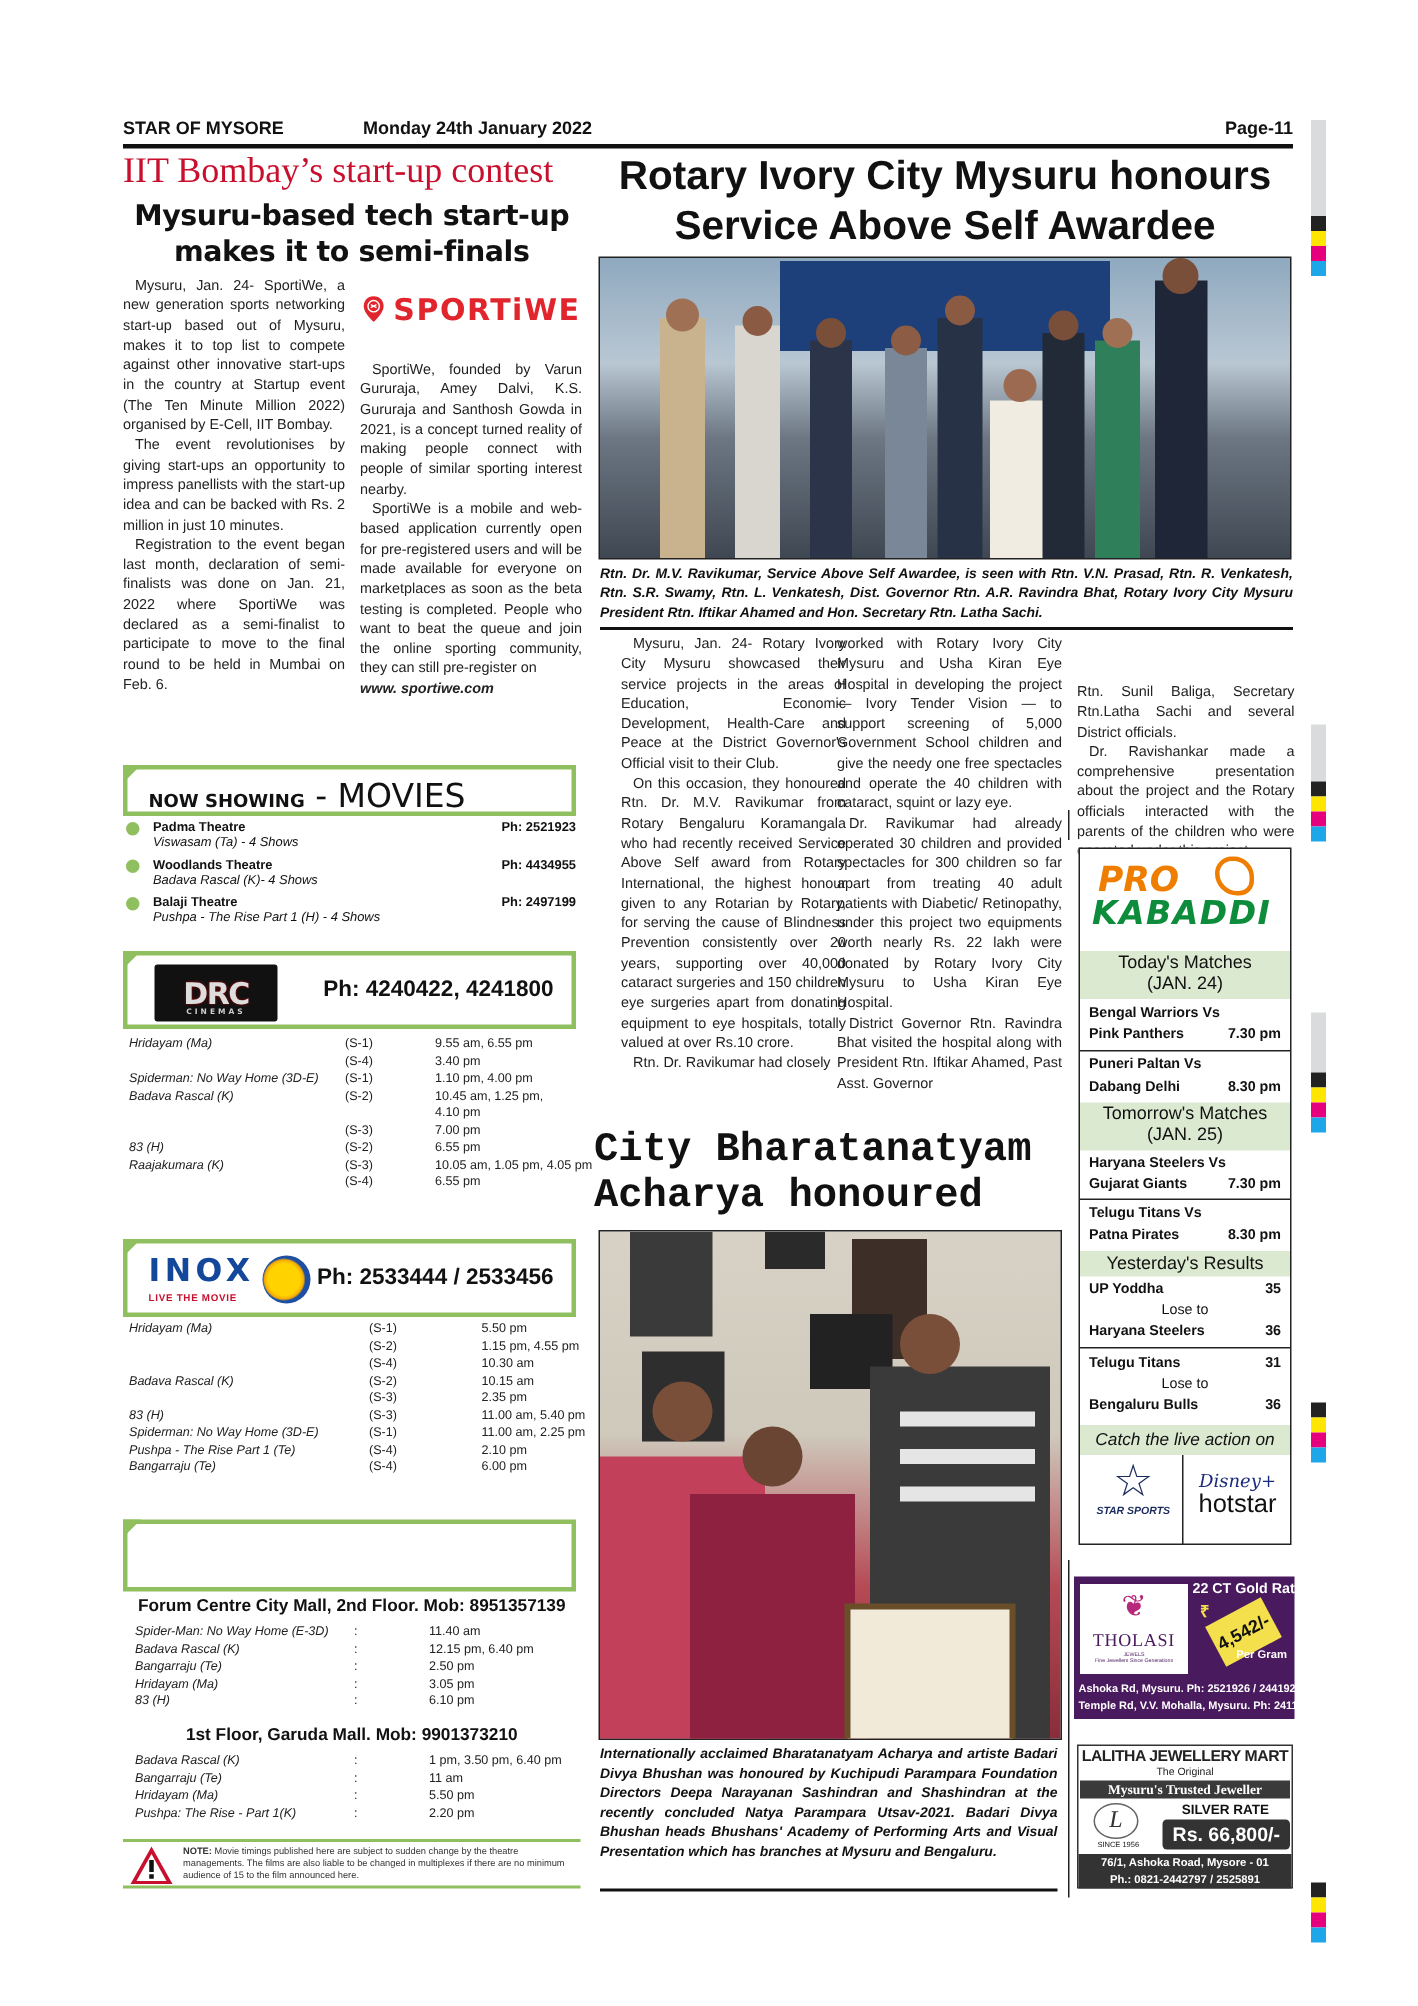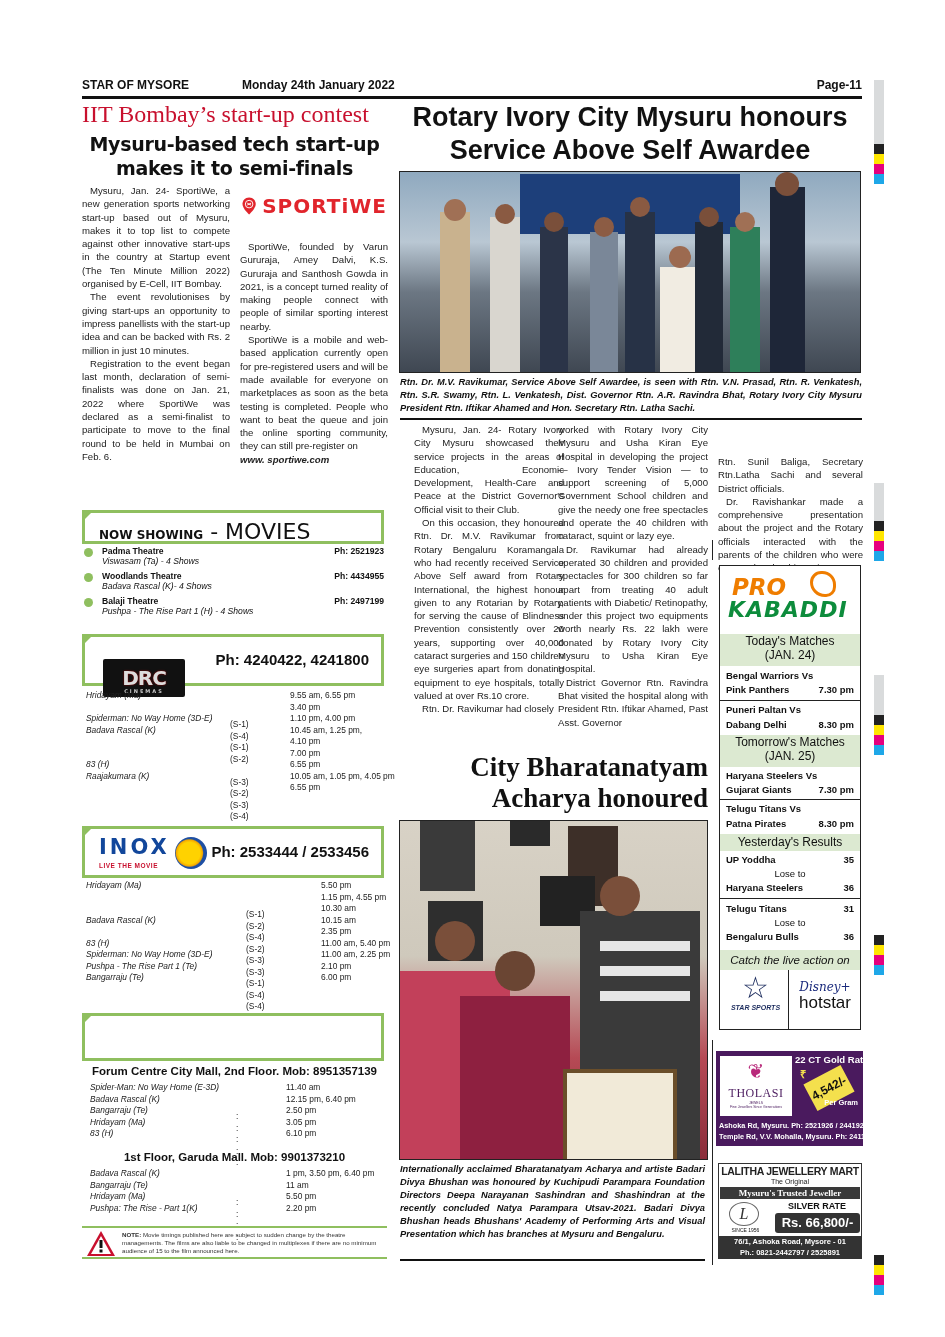--- a/index.html
+++ b/index.html
@@ -43,57 +43,57 @@
   .theatre { position: relative; height: 25px; padding-left: 20px; }
   .theatre .dot { position: absolute; left: 2px; top: 2px; width: 9px; height: 9px; border-radius: 50%; background: #8fbf5f; }
   .theatre .tname { font-weight: bold; }
   .theatre .tfilm { font-style: italic; }
   .theatre .tph { position: absolute; right: 0; top: 0; font-weight: bold; }
 
   .cinema-box { left: 82px; width: 302px; height: 52px; }
   .drc-box { top: 634px; }
   .inox-box { top: 826px; }
   .pvr-box { top: 1013px; height: 48px; }
-  .drc-logo { position: absolute; left: 18px; top: 6px; width: 82px; height: 38px; background: #111; border-radius: 2px; display: flex; align-items: center; justify-content: center; color: #ddd; font-weight: 900; font-size: 20px; font-family: "DejaVu Sans", sans-serif; letter-spacing: -1px; text-shadow: 0 0 2px #a00; margin-top: 16px; }
+  .drc-logo { position: absolute; left: 18px; top: 6px; width: 82px; height: 38px; background: #111; border-radius: 2px; display: flex; align-items: center; justify-content: center; color: #ddd; font-weight: 900; font-size: 20px; font-family: "DejaVu Sans", sans-serif; letter-spacing: -1px; text-shadow: 0 0 2px #a00; }
   .drc-logo .sub { position: absolute; bottom: 3px; font-size: 5px; letter-spacing: 2px; color: #ccc; text-shadow: none; }
   .box-phone { position: absolute; right: 12px; top: 14px; font-weight: bold; font-size: 15px; }
   .inox-logo { position: absolute; left: 14px; top: 6px; width: 108px; height: 38px; }
   .inox-logo .word { position: absolute; left: 0; top: 0; color: #12479b; font-weight: 900; font-size: 21px; letter-spacing: 3px; font-family: "DejaVu Sans", sans-serif; }
   .inox-logo .tag { position: absolute; left: 0; top: 27px; color: #c8102e; font-weight: bold; font-size: 6.5px; letter-spacing: 0.5px; }
   .inox-logo .sun { position: absolute; left: 76px; top: 2px; width: 32px; height: 32px; border-radius: 50%; background: radial-gradient(circle at 45% 50%, #ffd200 0 45%, #f5a800 55%, #1e4fa3 60%); }
   .pvr-logo { position: absolute; left: 17px; top: 5px; width: 162px; height: 34px; background: #231f20; display: flex; align-items: center; }
   .pvr-logo .pvr { color: #f5c400; font-size: 26px; margin-left: 8px; letter-spacing: -1px; font-family: "DejaVu Sans", sans-serif; }
   .pvr-logo .bar { width: 2px; height: 22px; background: #f5c400; margin: 0 8px; }
   .pvr-logo .cin { color: #f5c400; font-weight: bold; font-size: 10px; letter-spacing: 2px; }
 
   .sched { left: 86px; width: 300px; font-size: 8.4px; line-height: 11.5px; color: #222; }
   .sched .row { position: relative; height: 11.5px; }
   .sched .film { position: absolute; left: 0; font-style: italic; white-space: nowrap; }
-  .sched .scr { position: absolute; white-space: nowrap; margin-top: 29px; }
+  .sched .scr { position: absolute; white-space: nowrap; }
   .sched .tm { position: absolute; white-space: nowrap; margin-left: 32px; }
   .drc-sched .scr { left: 144px; } .drc-sched .tm { left: 172px; }
   .inox-sched .scr { left: 160px; } .inox-sched .tm { left: 203px; }
   .pvr-sched .scr { left: 146px; } .pvr-sched .tm { left: 164px; }
   .pvr-loc { left: 82px; width: 305px; text-align: center; font-weight: bold; font-size: 11.5px; }
   .note-box { left: 82px; top: 1226px; width: 305px; height: 33px; border-top: 2px solid #8fbf5f; border-bottom: 2px solid #8fbf5f; }
   .note-box .warn { position: absolute; left: 4px; top: 2px; width: 30px; height: 27px; }
   .note-box .txt { position: absolute; left: 40px; top: 3px; width: 262px; font-size: 6.2px; line-height: 8px; color: #333; }
 
   
   .rotary-head { left: 396px; top: 101px; width: 468px; text-align: center; font-weight: bold; font-size: 27px; line-height: 33px; }
   .photo { background: #888; overflow: hidden; }
   .photo1 { left: 399px; top: 171px; width: 462px; height: 202px; border: 1px solid #222;
     background: linear-gradient(180deg, #8fa9bf 0%, #b9c7d3 35%, #6c7783 60%, #3f4752 100%); }
   .caption { font-weight: bold; font-style: italic; font-size: 9.3px; line-height: 13px; text-align: justify; color: #111; }
   .rot-caption { left: 400px; top: 376px; width: 462px; }
   .rule-thin { height: 2px; background: #111; }
   .col-c { left: 398px; top: 423px; width: 150px; margin-left: 16px; }
   .col-d { left: 558px; top: 423px; width: 150px; }
   .col-e { left: 718px; top: 423px; width: 145px; margin-top: 32px; }
-  .bharat-head { left: 396px; top: 752px; width: 312px; text-align: right; font-weight: 900; font-size: 27px; line-height: 31px; font-family: Liberation Serif, serif; }
+  .bharat-head { left: 396px; top: 752px; width: 312px; text-align: left; font-weight: 900; font-size: 27px; line-height: 31px; font-family: Liberation Mono, monospace; }
   .photo2 { left: 399px; top: 820px; width: 309px; height: 340px; border: 1px solid #222;
     background: linear-gradient(180deg, #d8d2c6 0%, #cfc9bc 40%, #b64a55 70%, #8a2d3a 100%); }
   .bh-caption { left: 400px; top: 1163px; width: 305px; }
 
   
   .kabaddi { left: 719px; top: 565px; width: 142px; height: 465px; border: 1px solid #222; background: #fff; font-size: 9.5px; }
   .kab-logo { position: absolute; left: 0; top: 0; width: 140px; height: 64px; }
   .kab-logo .pro { position: absolute; left: 12px; top: 8px; color: #ef7d00; font-weight: 900; font-style: italic; font-size: 23px; font-family: "DejaVu Sans", sans-serif; }
   .kab-logo .kab { position: absolute; left: 8px; top: 31px; color: #0d8c3c; font-weight: 900; font-style: italic; font-size: 22px; letter-spacing: 1px; font-family: "DejaVu Sans", sans-serif; }
   .kab-logo .swirl { position: absolute; left: 90px; top: 5px; width: 26px; height: 26px; border: 3px solid #ef7d00; border-radius: 45% 55% 40% 60%; }

